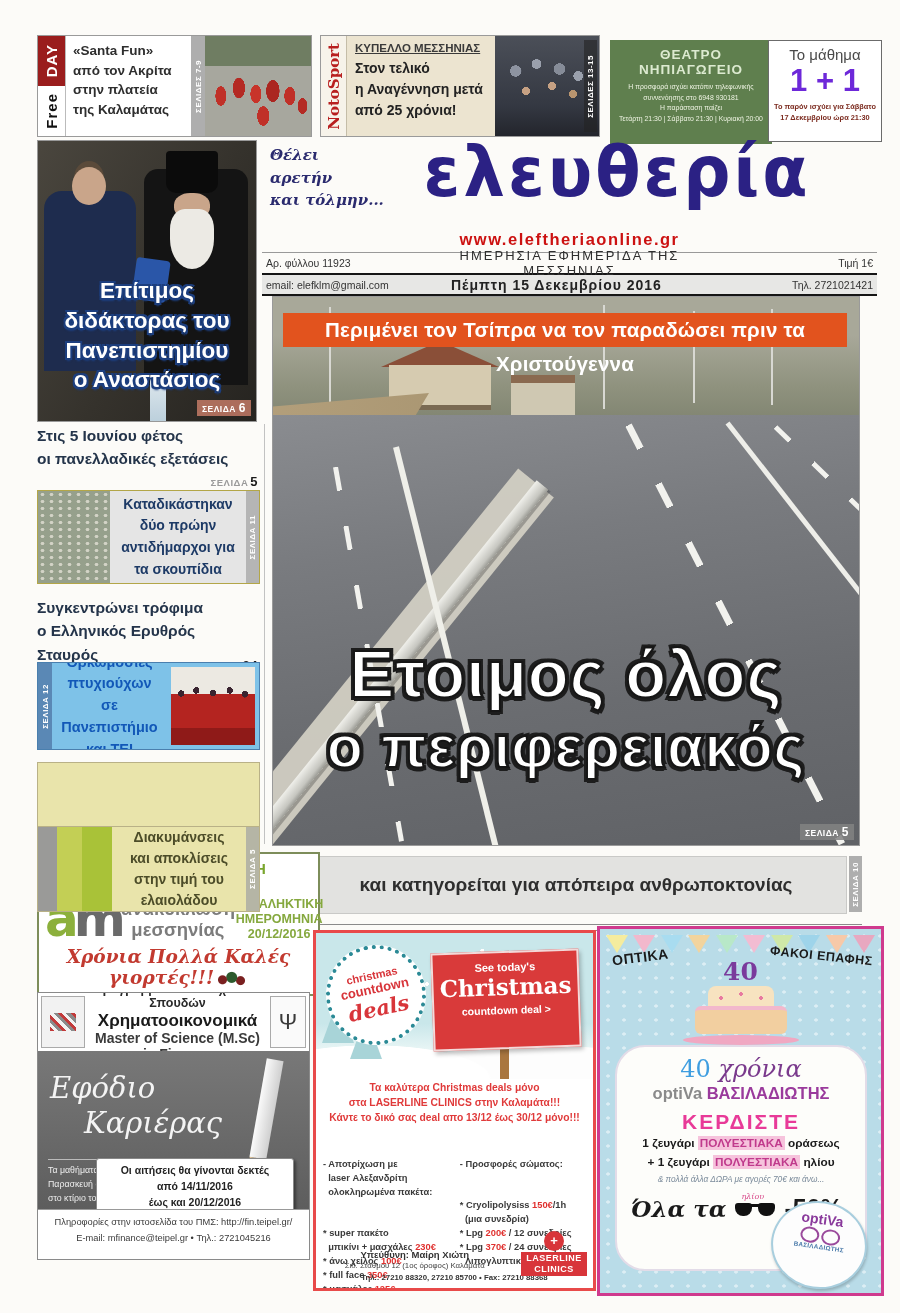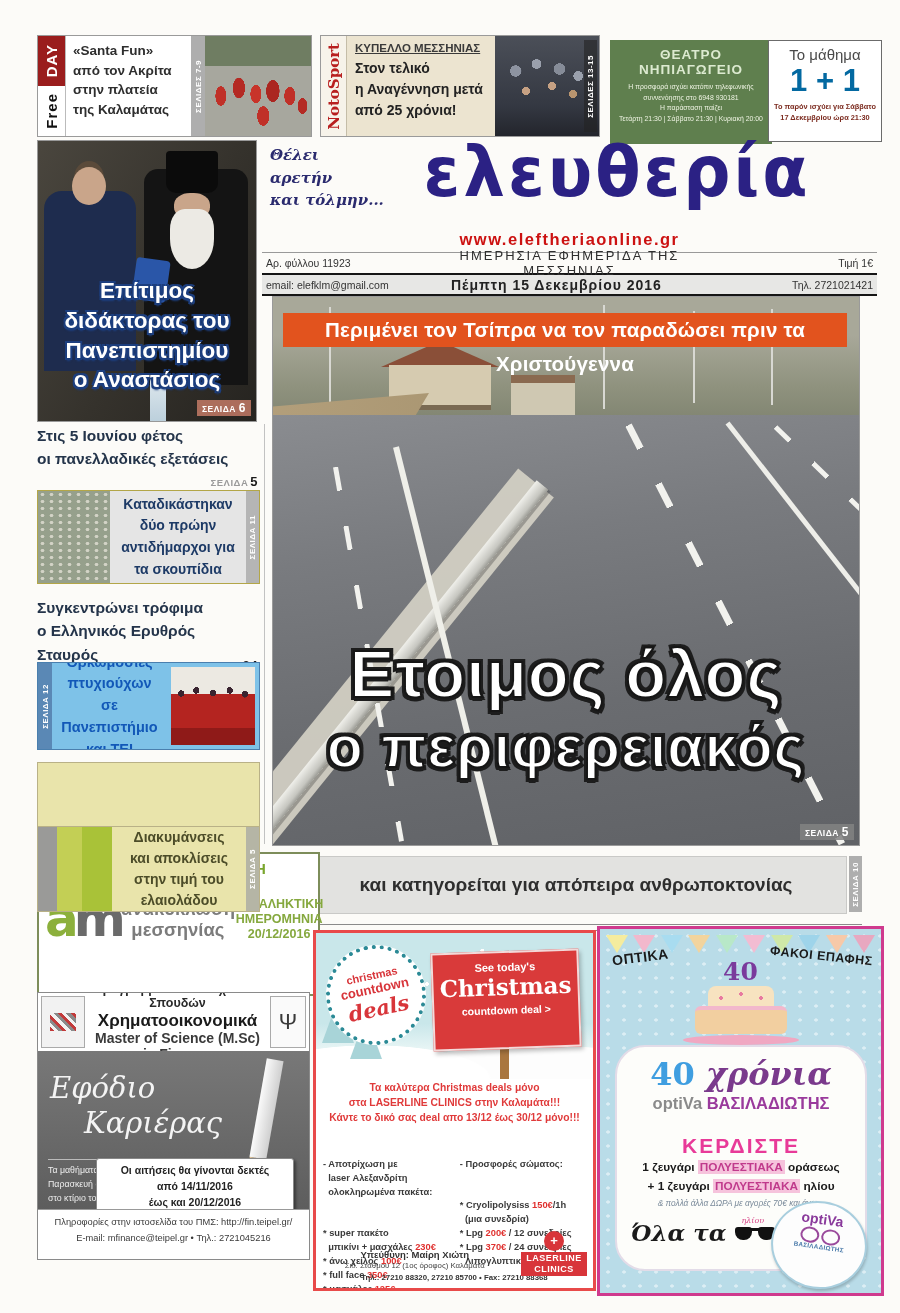--- a/index.html
+++ b/index.html
@@ -39,21 +39,21 @@
     radial-gradient(circle 5px at 30% 55%, #c6a183 80%, transparent 82%),
     radial-gradient(circle 5px at 55% 50%, #c6a183 80%, transparent 82%),
     radial-gradient(circle 5px at 75% 58%, #b8946f 80%, transparent 82%),
     linear-gradient(#4b4f58, #343842 70%, #23252c);}
   .ns-tag{position:absolute;right:2px;top:4px;bottom:4px;width:13px;background:rgba(35,35,35,.6);}
   .theatre{background:#5f7f4e;color:#eaf1dc;text-align:center;padding:7px 5px;}
   .theatre-title{font-size:13.5px;letter-spacing:1px;color:#dcead0;font-weight:bold;margin-bottom:5px;}
   .theatre small{display:block;font-size:6.9px;line-height:1.55;color:#eef3e2;}
   .lesson{background:#fff;border:1px solid #6b6b6b;text-align:center;padding:5px 3px;}
   .lesson-title{font-size:15px;color:#4a4a4a;margin-bottom:2px;}
-  .lesson-big{font-size:31px;font-weight:bold;color:#0369a1;line-height:1.05;}
+  .lesson-big{font-size:31px;font-weight:bold;color:#6d28d9;line-height:1.05;}
   .lesson-note{font-size:7.4px;font-weight:bold;color:#7c2c20;line-height:1.5;margin-top:3px;}
   
   .mh{left:262px;top:140px;width:615px;height:156px;}
   .mh-tag{left:8px;top:4px;font-family:"DejaVu Serif",serif;font-style:italic;font-weight:bold;color:#2a2a6e;font-size:15px;line-height:1.5;}
   .mh-logo{left:95px;right:0;top:-6px;text-align:center;font-weight:bold;color:#2b2184;font-size:66px;letter-spacing:3px;transform:scaleY(1.04);font-family:"DejaVu Sans",sans-serif;}
   .mh-www{left:0;right:0;top:90px;text-align:center;color:#cc1111;font-weight:bold;font-size:16.5px;letter-spacing:1.5px;}
   .mh-info{left:0;right:0;top:112px;height:18px;border-top:1px solid #999;border-bottom:2px solid #151515;display:flex;align-items:center;padding:1px 4px;}
   .mh-issue{font-size:10.5px;color:#333;width:160px;}
   .mh-sub{flex:1;text-align:center;font-size:13px;color:#2e2e2e;letter-spacing:2px;}
   .mh-price{font-size:10.5px;color:#333;width:160px;text-align:right;}
@@ -188,26 +188,26 @@
   .bunting{position:absolute;left:0;right:0;top:6px;display:flex;justify-content:space-between;padding:0 6px;}
   .tri{width:0;height:0;border-left:11px solid transparent;border-right:11px solid transparent;}
   .ov-tagl{position:absolute;left:12px;top:20px;font-weight:bold;font-size:14px;color:#1a1a1a;transform:rotate(-7deg);letter-spacing:.5px;}
   .ov-tagr{position:absolute;right:8px;top:20px;font-weight:bold;font-size:12.5px;color:#1a1a1a;transform:rotate(6deg);letter-spacing:.5px;}
   .cake{position:absolute;left:50%;top:28px;transform:translateX(-50%);text-align:center;}
   .cake-num{font-weight:bold;color:#7a3a9c;font-size:25px;font-family:"DejaVu Serif",serif;}
   .cake-top{width:66px;height:20px;background:#f7e3c0;border-radius:8px 8px 0 0;margin:0 auto;background-image:radial-gradient(circle 2px at 20% 60%,#e87aa0 90%,transparent),radial-gradient(circle 2px at 50% 40%,#e87aa0 90%,transparent),radial-gradient(circle 2px at 80% 60%,#e87aa0 90%,transparent);}
   .cake-bot{width:92px;height:24px;background:#f2cfa0;border-radius:6px;margin:0 auto;border-top:4px solid #f2b8cc;}
   .cake-plate{width:116px;height:10px;background:#f0a8c2;border-radius:50%;margin:1px auto 0;}
   .ov-card{position:absolute;left:15px;top:116px;width:248px;height:214px;background:#fdfdfa;border:2px solid #e3dce8;border-radius:30px;text-align:center;padding-top:8px;}
-  .ov-years{font-size:32px;font-weight:bold;}
+  .ov-years{font-size:24px;font-weight:normal;}
   .ov-years .n{color:#3f9ee0;font-family:"DejaVu Serif",serif;} 
   .ov-years .w{color:#7a3a8c;font-family:"DejaVu Serif",serif;font-style:italic;}
   .ov-brand{font-size:16.5px;font-weight:bold;margin-top:1px;}
   .ov-brand .o{color:#8a8a8a;} .ov-brand .b{color:#9a3a9c;}
-  .ov-win{color:#e83a98;font-weight:bold;font-size:21px;letter-spacing:2px;margin-top:21px;}
+  .ov-win{color:#e83a98;font-weight:bold;font-size:21px;letter-spacing:2px;margin-top:7px;}
   .ov-prize{font-size:11.8px;font-weight:bold;color:#1a1a1a;line-height:1.6;}
   .hl-pink{background:#f6c3dc;color:#c03a8c;padding:0 2px;}
   .ov-note{font-size:8.3px;color:#7a8a9a;margin-top:2px;font-style:italic;}
   .ov-offer{display:flex;align-items:center;justify-content:flex-start;gap:7px;margin:10px 0 0 14px;}
   .ov-offer .t1{font-family:"DejaVu Serif",serif;font-style:italic;font-weight:bold;font-size:23px;color:#1a1a1a;}
   .sung{position:relative;width:44px;height:16px;margin-top:6px;}
   .sung:before,.sung:after{content:"";position:absolute;top:0;width:17px;height:13px;background:#111;border-radius:3px 3px 8px 8px;}
   .sung:before{left:2px;} .sung:after{right:2px;}
   .sung .bridge{position:absolute;left:18px;top:1px;width:8px;height:3px;background:#111;}
   .sung .lbl{position:absolute;left:8px;top:-11px;font-size:8px;color:#d84a8a;font-family:"DejaVu Serif",serif;font-style:italic;}
@@ -408,20 +408,21 @@
       <div class="rec-brand">
         <div>ανακύκλωση</div>
         <div>μεσσηνίας</div>
       </div>
       <div class="rec-dead">
         <div>ΚΑΤΑΛΗΚΤΙΚΗ</div>
         <div>ΗΜΕΡΟΜΗΝΙΑ</div>
         <div>20/12/2016</div>
       </div>
     </div>
+    <div class="rec-greet"><span>Χρόνια Πολλά Καλές γιορτές!!!</span><span class="holly"></span></div>
   </div>
 
   <div class="abs msc">
     <div class="msc-top">
       <div class="msc-lg1"></div>
       <div class="msc-head">
         <div class="msc-h1">Πρόγραμμα Μεταπτυχιακών Σπουδών</div>
         <div class="msc-h2">Χρηματοοικονομικά</div>
         <div class="msc-h3">Master of Science (M.Sc) in Finance</div>
       </div>

